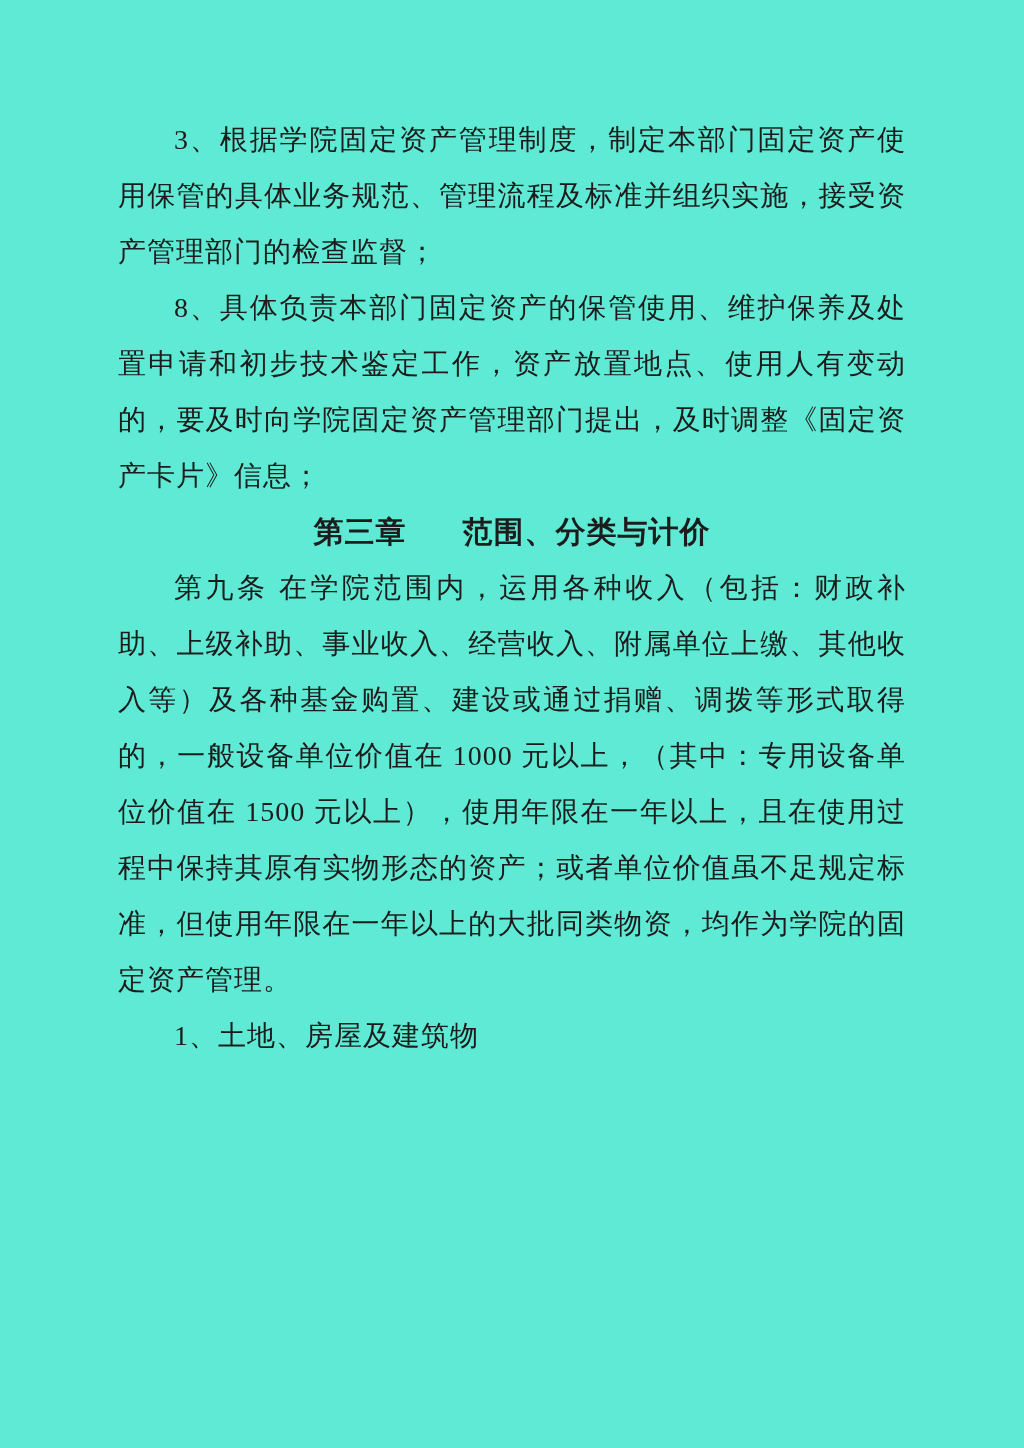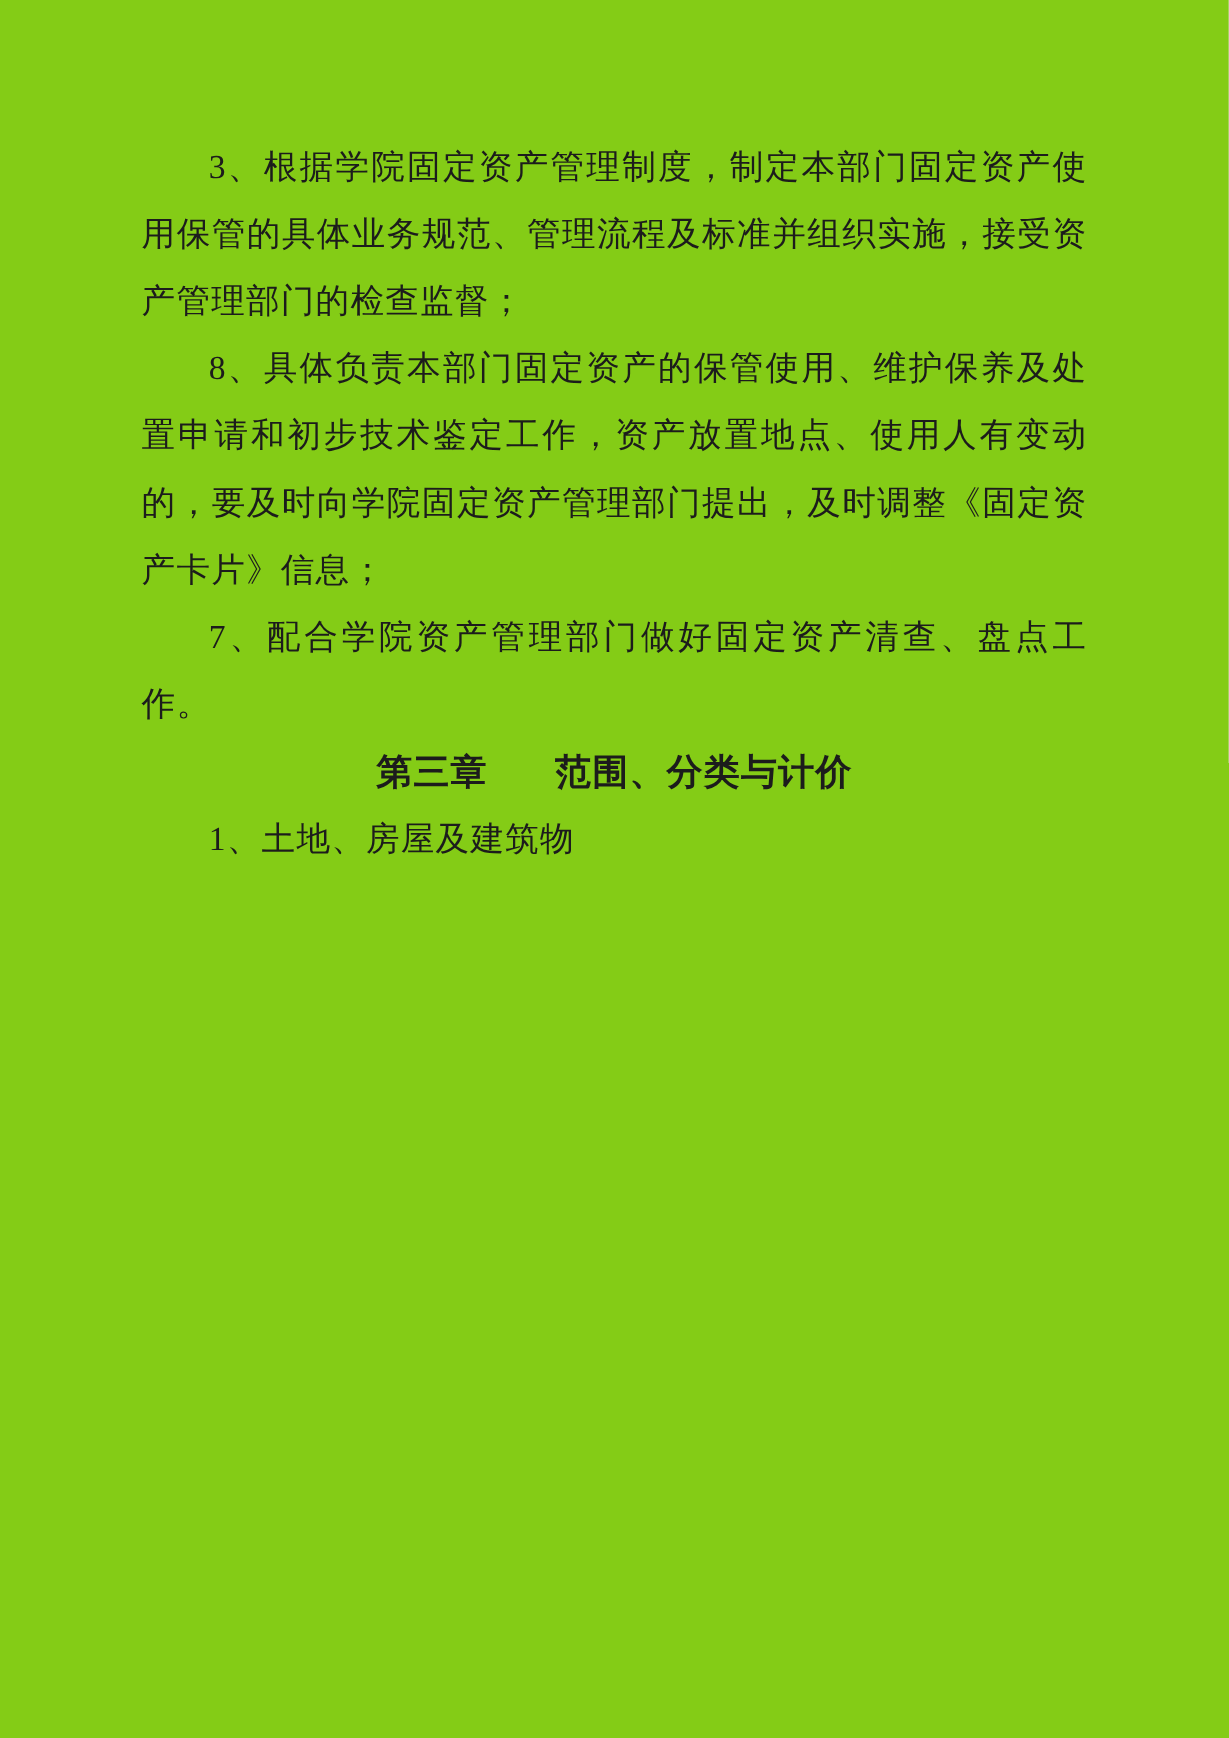--- a/index.html
+++ b/index.html
@@ -5,21 +5,21 @@
   html, body {
     margin: 0;
     padding: 0;
     background: #e8e8e8;
   }
   .page {
     position: relative;
     width: 1024px;
     height: 1448px;
     margin: 0 auto;
-    background: #84cc16;
+    background: #5eead4;
     overflow: hidden;
     font-family: "Liberation Serif", "DejaVu Serif", serif;
     color: #1c1c1c;
   }
   .doc-body {
     position: absolute;
     left: 118px;
     top: 112px;
     width: 788px;
   }
@@ -47,17 +47,17 @@
     margin-right: 56px;
   }
 </style>
 </head>
 <body>
 
 <div class="page">
   <div class="doc-body">
       <p class="para">3、根据学院固定资产管理制度，制定本部门固定资产使用保管的具体业务规范、管理流程及标准并组织实施，接受资产管理部门的检查监督；</p>
       <p class="para">8、具体负责本部门固定资产的保管使用、维护保养及处置申请和初步技术鉴定工作，资产放置地点、使用人有变动的，要及时向学院固定资产管理部门提出，及时调整《固定资产卡片》信息；</p>
-      <p class="para">7、配合学院资产管理部门做好固定资产清查、盘点工作。</p>
       <div class="chapter-heading"><span class="chapter-num">第三章</span><span class="chapter-title">范围、分类与计价</span></div>
+      <p class="para">第九条 在学院范围内，运用各种收入（包括：财政补助、上级补助、事业收入、经营收入、附属单位上缴、其他收入等）及各种基金购置、建设或通过捐赠、调拨等形式取得的，一般设备单位价值在 1000 元以上，（其中：专用设备单位价值在 1500 元以上），使用年限在一年以上，且在使用过程中保持其原有实物形态的资产；或者单位价值虽不足规定标准，但使用年限在一年以上的大批同类物资，均作为学院的固定资产管理。</p>
       <p class="para">1、土地、房屋及建筑物</p>
     </div>
 </div>
 
 </body></html>

